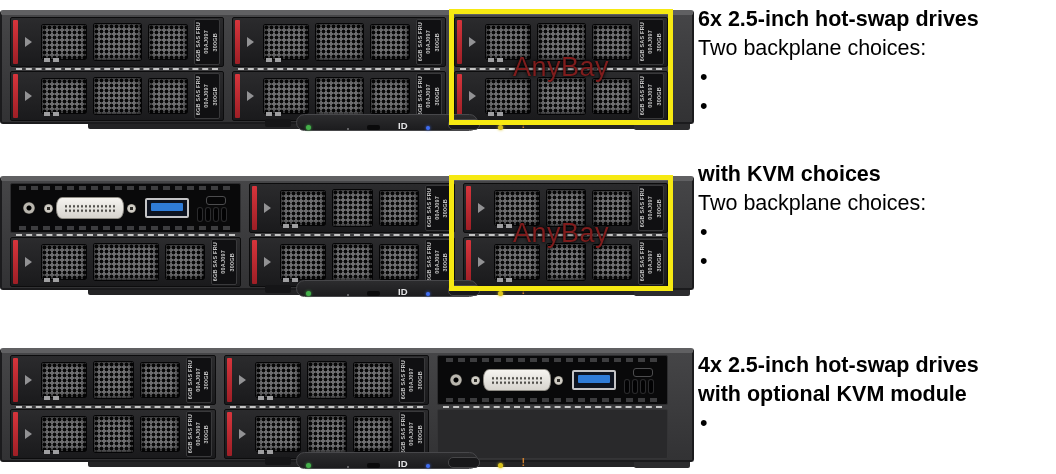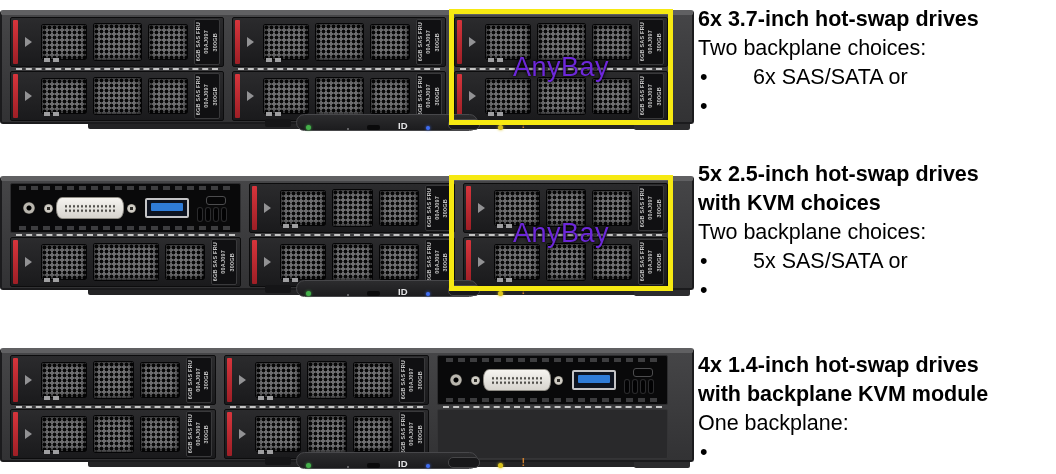--- a/index.html
+++ b/index.html
@@ -96,21 +96,21 @@
   .dashbtn{width:13px;height:5px;background:#0a0a0b;border-radius:2px;flex:none;}
   .idtxt{font-size:9.5px;font-weight:bold;color:#e4e4e6;line-height:1;}
   .oval{width:30px;height:9px;background:#18181a;border:1px solid #454547;
         border-radius:5px;flex:none;}
   .excl{font-size:11px;font-weight:bold;color:#cd7f2e;line-height:1;margin-left:1px;}
 
   
   .anybay{position:absolute;left:449px;top:-1px;width:224px;height:116px;
           border:5px solid #f6e912;box-sizing:border-box;z-index:6;
           display:flex;align-items:center;justify-content:center;}
-  .anylab{color:#6d28d9;font-size:27px;letter-spacing:.5px;
+  .anylab{color:#7f1d1d;font-size:27px;letter-spacing:.5px;
           text-shadow:0 0 4px rgba(0,0,0,.9),0 0 2px rgba(0,0,0,.9);}
 
   
   .info{position:absolute;left:698px;width:358px;color:#000;
         font-size:21.5px;line-height:29px;}
   #info0{top:5px}
   #info1{top:160px}
   #info2{top:351px}
   .info .t{font-weight:bold;}
   .li{display:flex;}
@@ -487,46 +487,42 @@
     <span class="dashbtn"></span>
     <span class="idtxt">ID</span>
     <span class="led blue"></span>
     <span class="oval"></span>
     <span class="led yellow"></span>
     <span class="excl">!</span>
   </div>
     </div>
 
   <section class="info" id="info0">
-    <div class="t">6x 3.7-inch hot-swap drives</div>
+    <div class="t">6x 2.5-inch hot-swap drives</div>
     <div>Two backplane choices:</div>
     <div class="li">
       <span class="bu">•</span>
-      <span>6x SAS/SATA or</span>
     </div>
     <div class="li">
       <span class="bu">•</span>
     </div>
   </section>
 
   <section class="info" id="info1">
-    <div class="t">5x 2.5-inch hot-swap drives</div>
     <div class="t">with KVM choices</div>
     <div>Two backplane choices:</div>
     <div class="li">
       <span class="bu">•</span>
-      <span>5x SAS/SATA or</span>
     </div>
     <div class="li">
       <span class="bu">•</span>
     </div>
   </section>
 
   <section class="info" id="info2">
-    <div class="t">4x 1.4-inch hot-swap drives</div>
-    <div class="t">with backplane KVM module</div>
-    <div>One backplane:</div>
+    <div class="t">4x 2.5-inch hot-swap drives</div>
+    <div class="t">with optional KVM module</div>
     <div class="li">
       <span class="bu">•</span>
     </div>
   </section>
 
 </div>
 
 </body></html>

